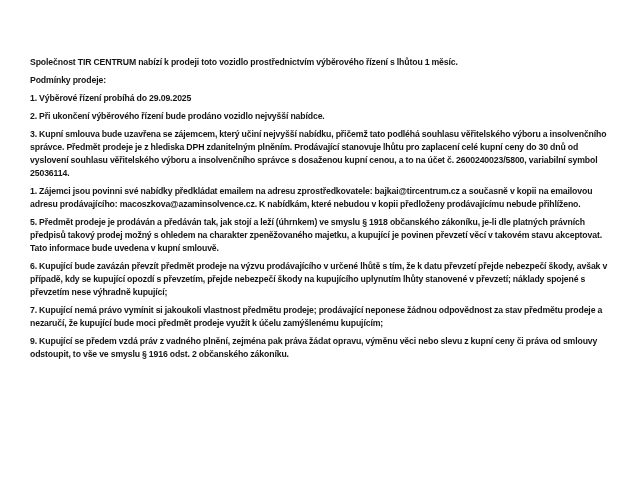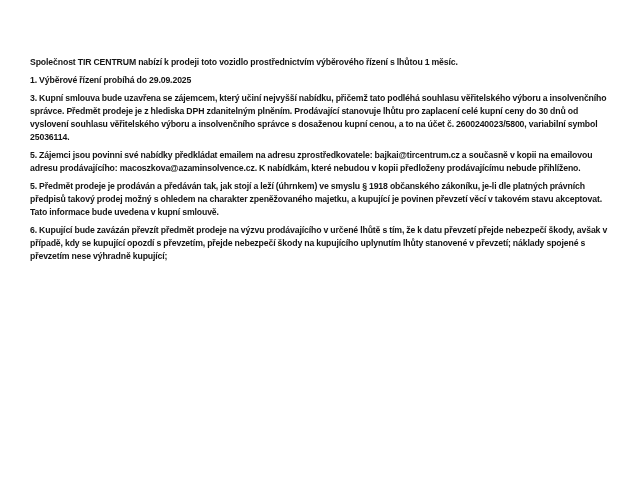--- a/index.html
+++ b/index.html
@@ -37,18 +37,22 @@
     background: #2a2a2a;
     vertical-align: text-bottom;
     margin: 0 2px 0 3px;
   }
 </style>
 </head>
 <body>
 
 <div class="page">
   <p>Společnost TIR CENTRUM nabízí k prodeji toto vozidlo prostřednictvím výběrového řízení s lhůtou 1 měsíc.</p>
+  <p>Podmínky prodeje:</p>
   <p>1. Výběrové řízení probíhá do 29.09.2025</p>
+  <p>2. Při ukončení výběrového řízení bude prodáno vozidlo nejvyšší nabídce.</p>
   <p>3. Kupní smlouva bude uzavřena se zájemcem, který učiní nejvyšší nabídku, přičemž tato podléhá souhlasu věřitelského výboru a insolvenčního správce. Předmět prodeje je z hlediska DPH zdanitelným plněním. Prodávající stanovuje lhůtu pro zaplacení celé kupní ceny do 30 dnů od vyslovení souhlasu věřitelského výboru a insolvenčního správce s dosaženou kupní cenou, a to na účet č. 2600240023/5800, variabilní symbol 25036114.</p>
-  <p>5. Zájemci jsou povinni své nabídky předkládat emailem na adresu zprostředkovatele: bajkai@tircentrum.cz a současně v kopii na emailovou adresu prodávajícího: macoszkova@azaminsolvence.cz. K nabídkám, které nebudou v kopii předloženy prodávajícímu nebude přihlíženo.</p>
+  <p>1. Zájemci jsou povinni své nabídky předkládat emailem na adresu zprostředkovatele: bajkai@tircentrum.cz a současně v kopii na emailovou adresu prodávajícího: macoszkova@azaminsolvence.cz. K nabídkám, které nebudou v kopii předloženy prodávajícímu nebude přihlíženo.</p>
   <p>5. Předmět prodeje je prodáván a předáván tak, jak stojí a leží (úhrnkem) ve smyslu § 1918 občanského zákoníku, je-li dle platných právních předpisů takový prodej možný s ohledem na charakter zpeněžovaného majetku, a kupující je povinen převzetí věcí v takovém stavu akceptovat. Tato informace bude uvedena v kupní smlouvě.</p>
   <p>6. Kupující bude zavázán převzít předmět prodeje na výzvu prodávajícího v určené lhůtě s tím, že k datu převzetí přejde nebezpečí škody, avšak v případě, kdy se kupující opozdí s převzetím, přejde nebezpečí škody na kupujícího uplynutím lhůty stanovené v převzetí; náklady spojené s převzetím nese výhradně kupující;</p>
+  <p>7. Kupující nemá právo vymínit si jakoukoli vlastnost předmětu prodeje; prodávající neponese žádnou odpovědnost za stav předmětu prodeje a nezaručí, že kupující bude moci předmět prodeje využít k účelu zamýšlenému kupujícím;</p>
+  <p>9. Kupující se předem vzdá práv z vadného plnění, zejména pak práva žádat opravu, výměnu věci nebo slevu z kupní ceny či práva od smlouvy odstoupit, to vše ve smyslu § 1916 odst. 2 občanského zákoníku.</p>
 </div>
 
 </body></html>

